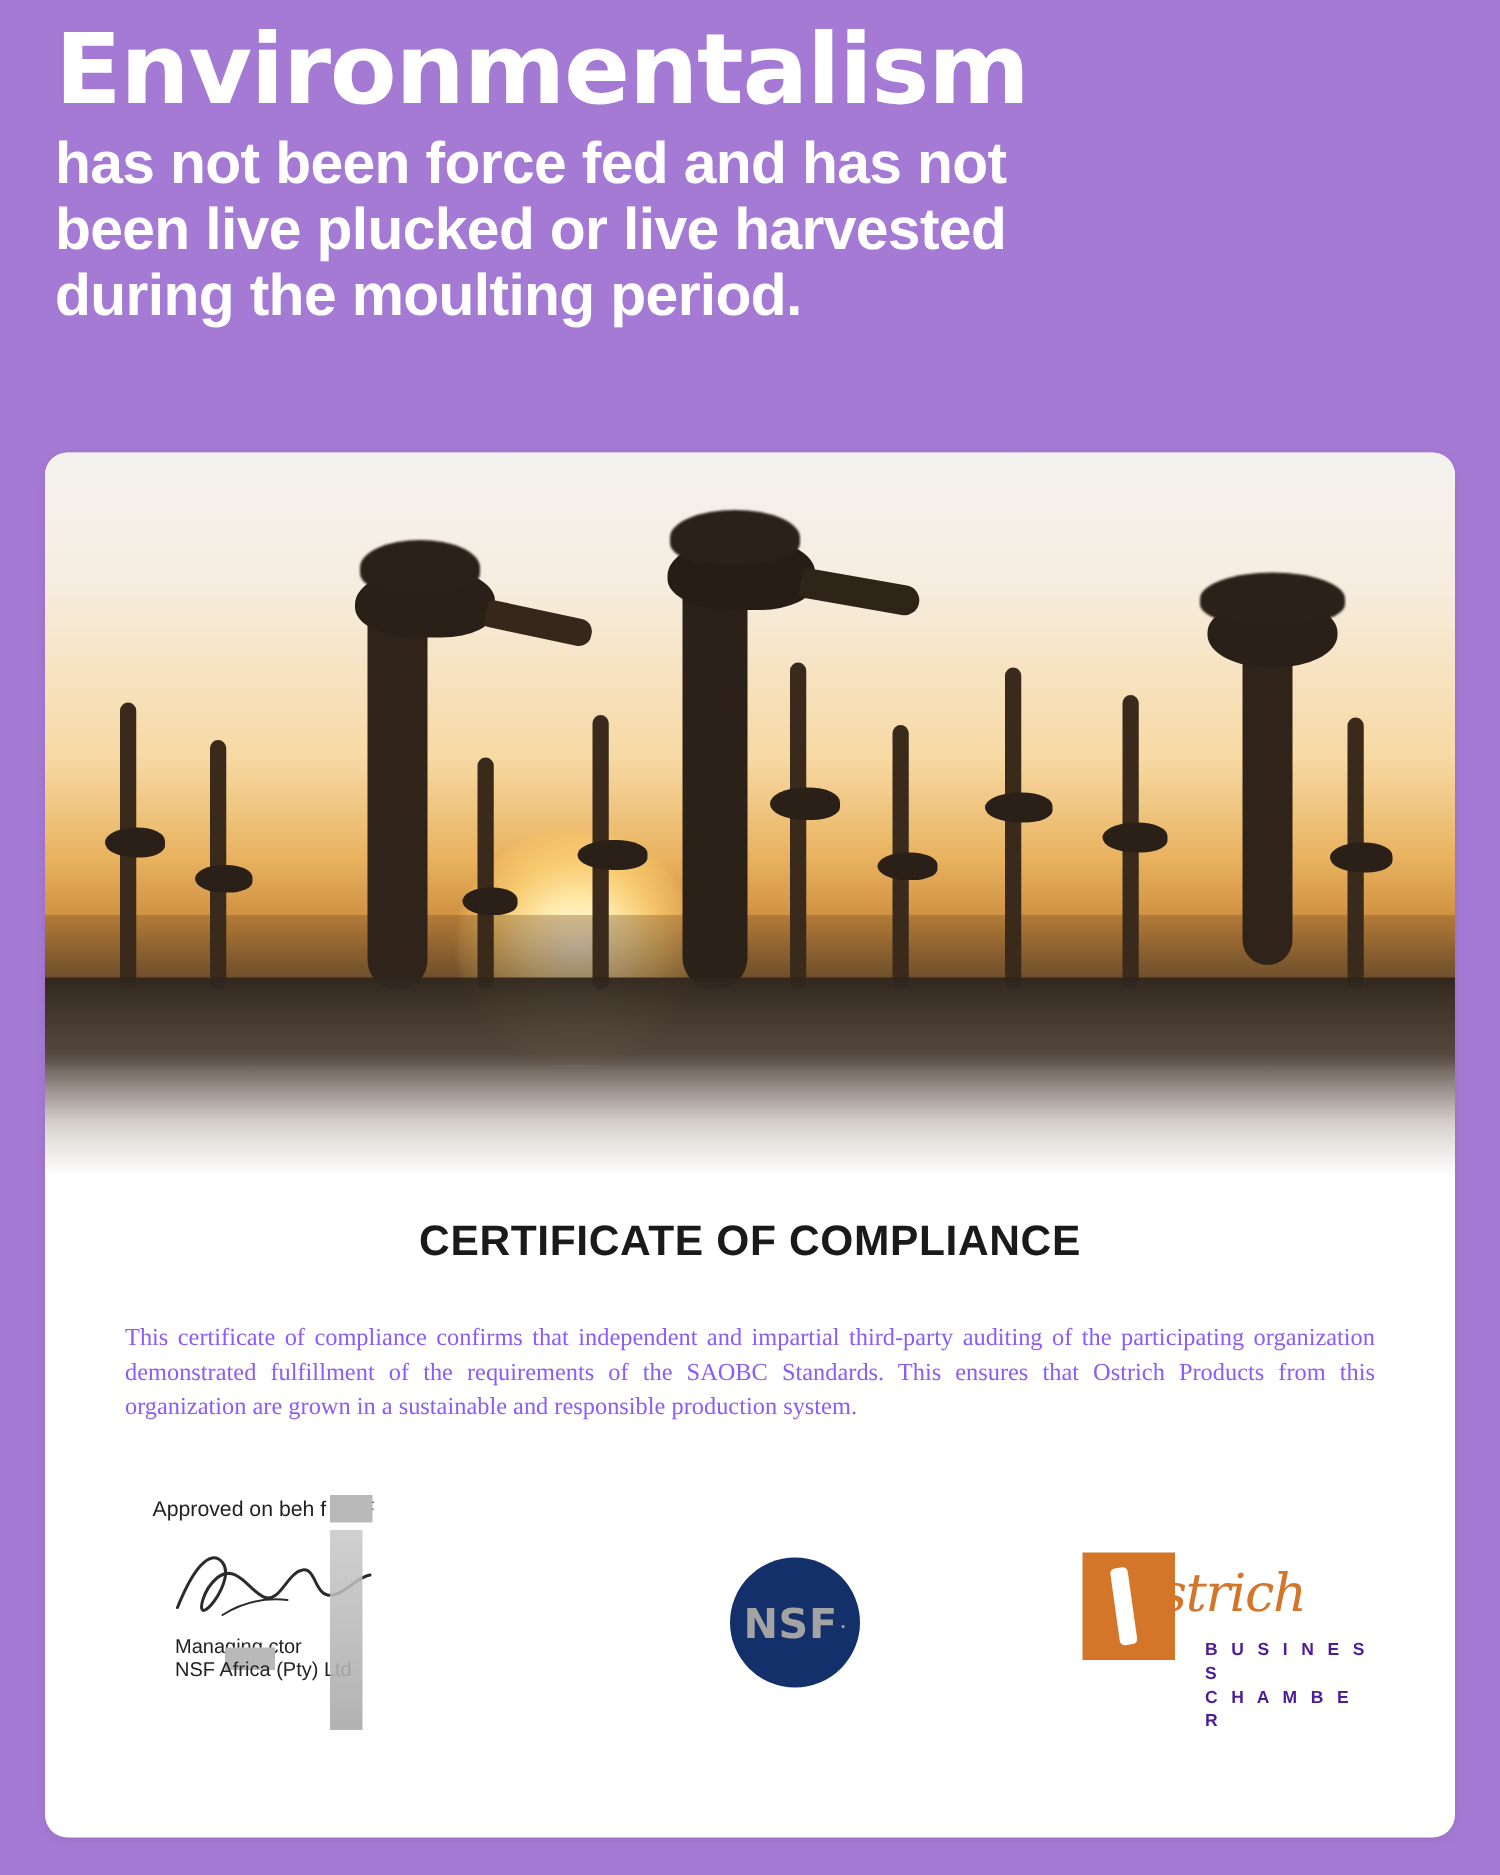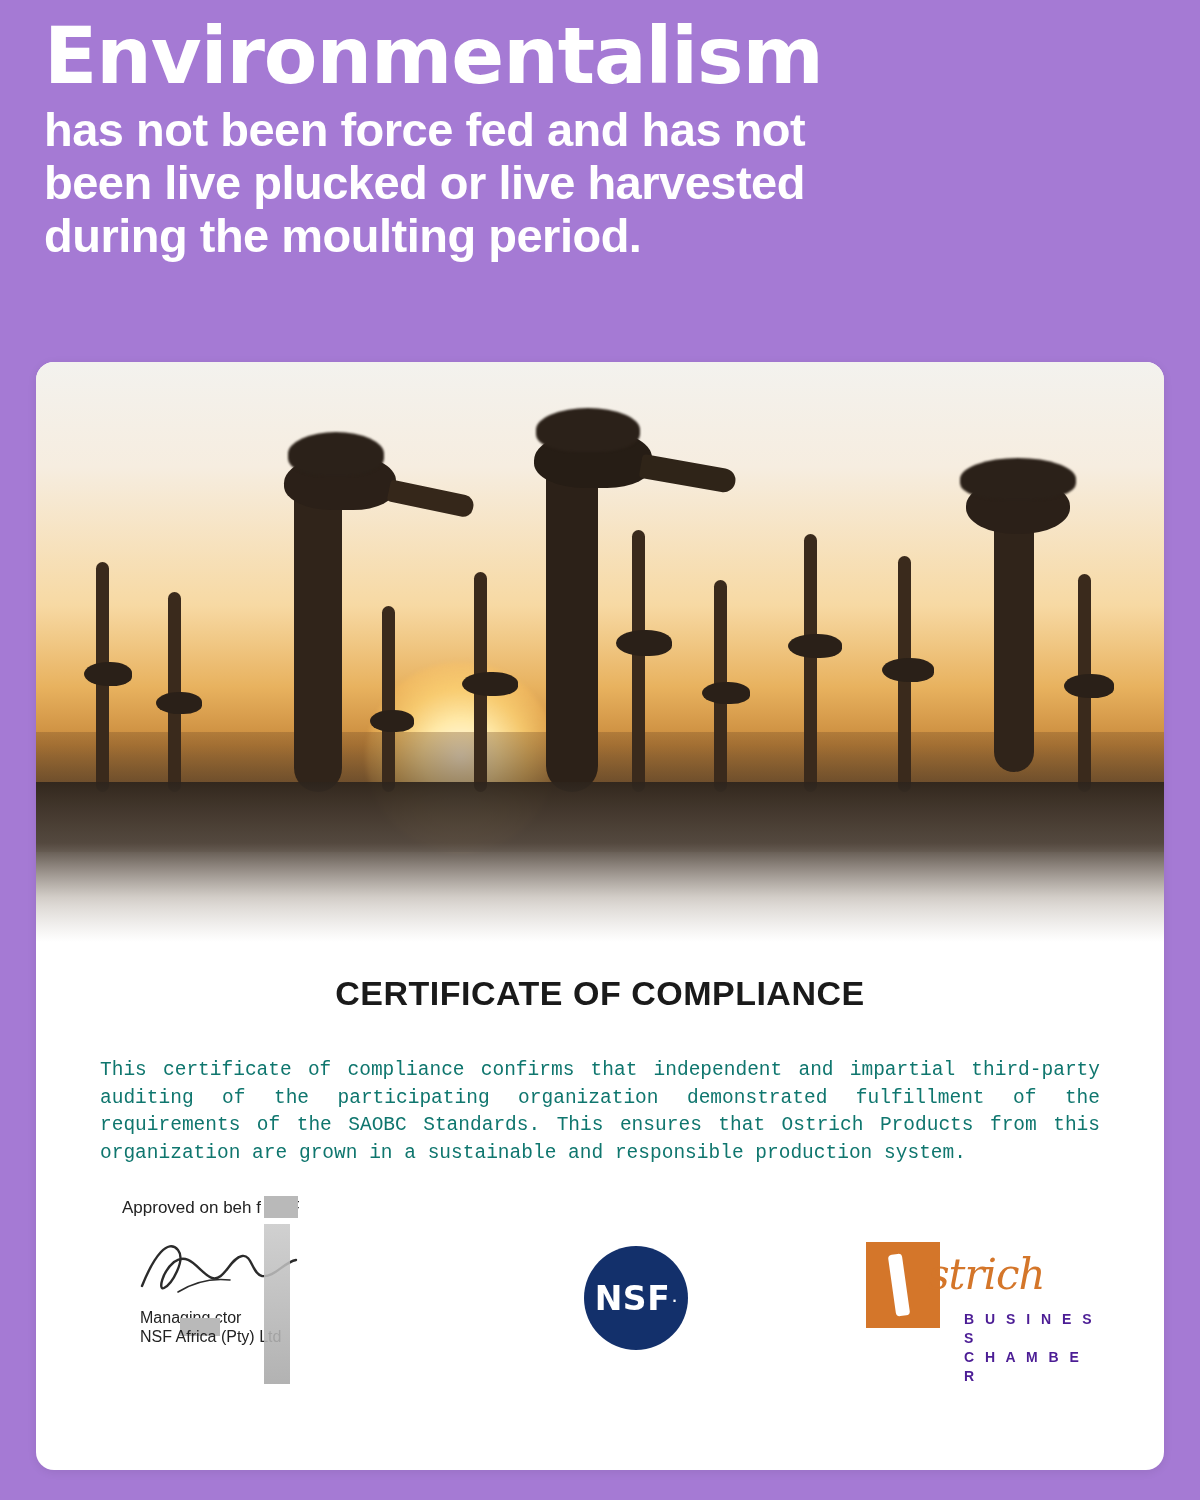--- a/index.html
+++ b/index.html
@@ -136,24 +136,24 @@
     text-align: center;
     font-family: "Liberation Sans", sans-serif;
     font-weight: 700;
     font-size: 34px;
     letter-spacing: 0.5px;
     color: #1a1a1a;
     margin: 32px 0 0 0;
   }
   .cert-body {
     margin: 44px 64px 0 64px;
-    font-family: Liberation Mono, monospace;
+    font-family: Liberation Serif, serif;
     font-size: 19.5px;
     line-height: 1.42;
-    color: #0f766e;
+    color: #8b5cf6;
     text-align: justify;
   }
 
   
   .foot {
     position: absolute;
     left: 0;
     right: 0;
     bottom: 62px;
     height: 210px;
@@ -197,21 +197,21 @@
   }
 
   .nsf-logo {
     position: absolute;
     left: 548px;
     top: 48px;
     width: 104px;
     height: 104px;
     border-radius: 50%;
     background: #13306b;
-    color: #ffffff;
+    color: #a3a3a3;
     display: flex;
     align-items: center;
     justify-content: center;
     font-family: "DejaVu Sans", sans-serif;
     font-weight: 700;
     font-size: 33px;
     letter-spacing: 0.5px;
   }
   .nsf-logo .reg { font-size: 12px; vertical-align: top; margin-left: 2px; }
 

